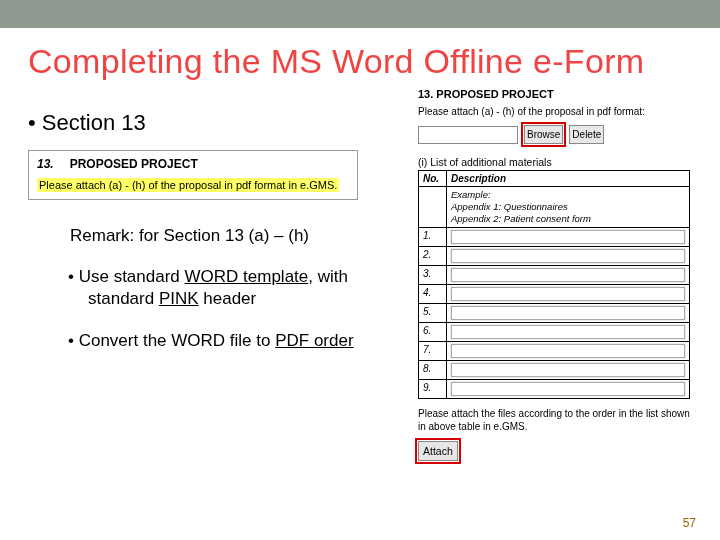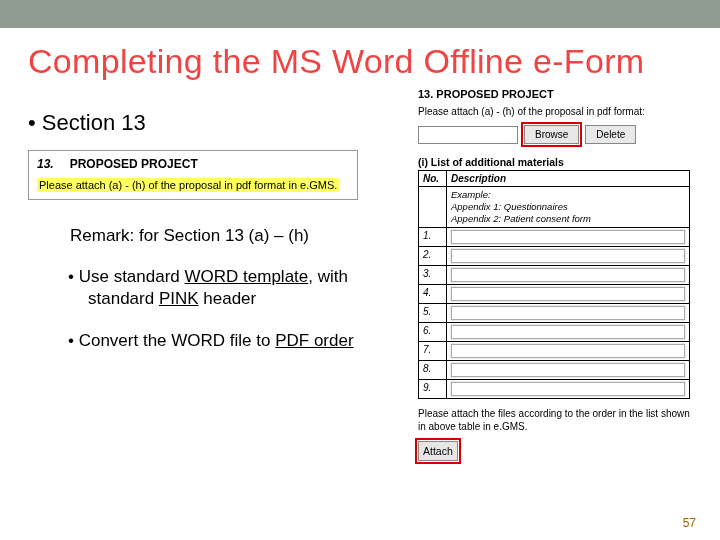--- a/index.html
+++ b/index.html
@@ -14,23 +14,23 @@
   .doc-clip-body { font-size: 11px; padding: 4px 8px 8px 8px; }
   .hl { background: #ffff66; padding: 1px 2px; }
   .sub { font-size: 17px; margin: 0 0 20px 42px; }
   .bul { font-size: 17px; margin: 0 0 20px 60px; text-indent: -20px; line-height: 1.28; }
   .ul { text-decoration: underline; }
   .right-col { position: absolute; left: 418px; top: 88px; width: 272px; font-size: 11px; }
   .rc-head { font-weight: bold; font-size: 11px; margin-bottom: 6px; }
   .rc-sub { font-size: 10px; margin-bottom: 8px; }
   .file-row { display: flex; align-items: center; gap: 6px; margin-bottom: 12px; }
   .file-input { border: 1px solid #888; height: 18px; width: 100px; background: #fff; }
-  .btn { border: 1px solid #888; background: #e8e8e8; font-size: 10px; padding: 3px 10px; cursor: pointer; }
+  .btn { border: 1px solid #888; background: #e8e8e8; font-size: 10px; padding: 3px 2px; cursor: pointer; }
   .browse-hl { outline: 2px solid #d40000; outline-offset: 1px; }
-  .rc-list-head { font-weight: bold; font-size: 10.5px; margin: 8px 0 2px 0; }
+  .rc-list-head { font-weight: normal; font-size: 10.5px; margin: 8px 0 2px 0; }
   table.mat { border-collapse: collapse; width: 100%; font-size: 10px; }
   table.mat th, table.mat td { border: 1px solid #000; padding: 2px 4px; text-align: left; vertical-align: top; font-style: italic; }
   table.mat th { font-weight: bold; background: #fff; }
   .example-cell { font-size: 9.5px; line-height: 1.25; }
   .row-input { width: 100%; height: 14px; border: 1px solid #aaa; box-shadow: 0 0 1px #88a; background: #fff; }
   .rc-note { font-size: 10px; margin-top: 8px; line-height: 1.3; }
   .attach-wrap { margin-top: 8px; }
   .attach-btn { border: 1px solid #888; background: #e6e6e6; font-size: 10.5px; padding: 3px 4px; outline: 2px solid #d40000; outline-offset: 1px; cursor: pointer; }
   .pagenum { position: absolute; right: 24px; bottom: 10px; font-size: 12px; color: #a16207; }
 </style>

